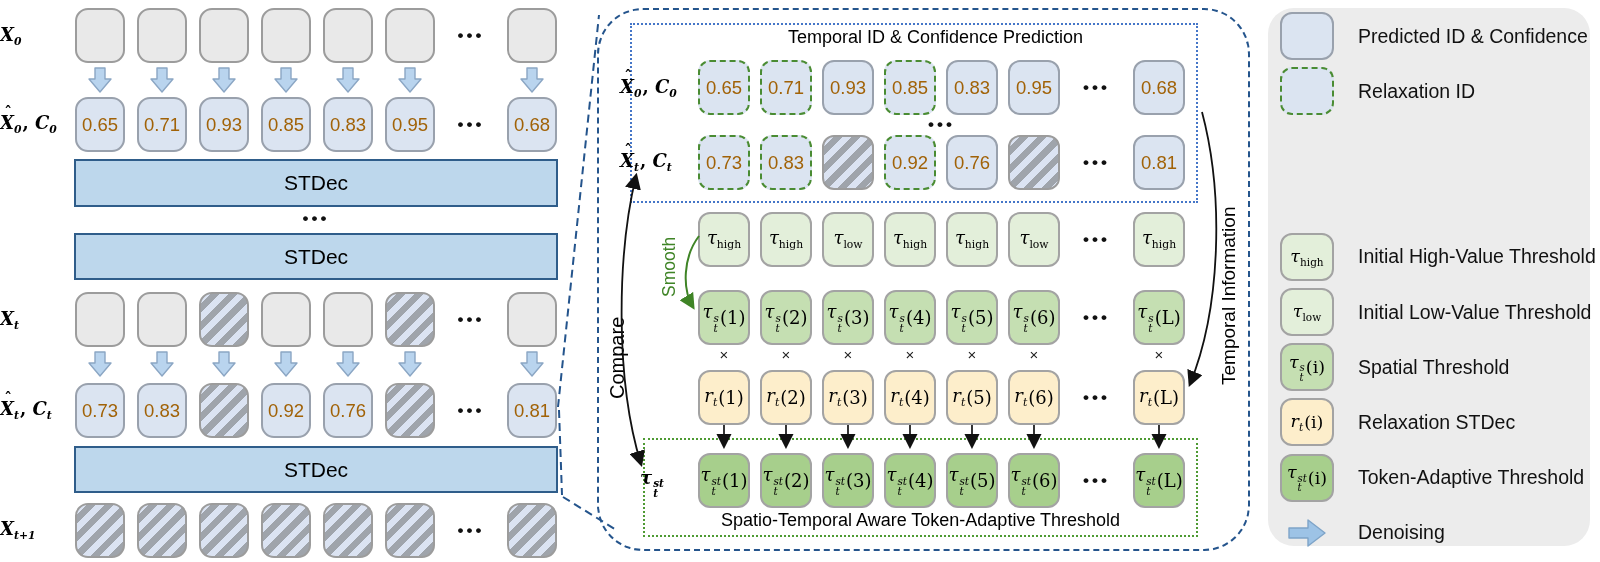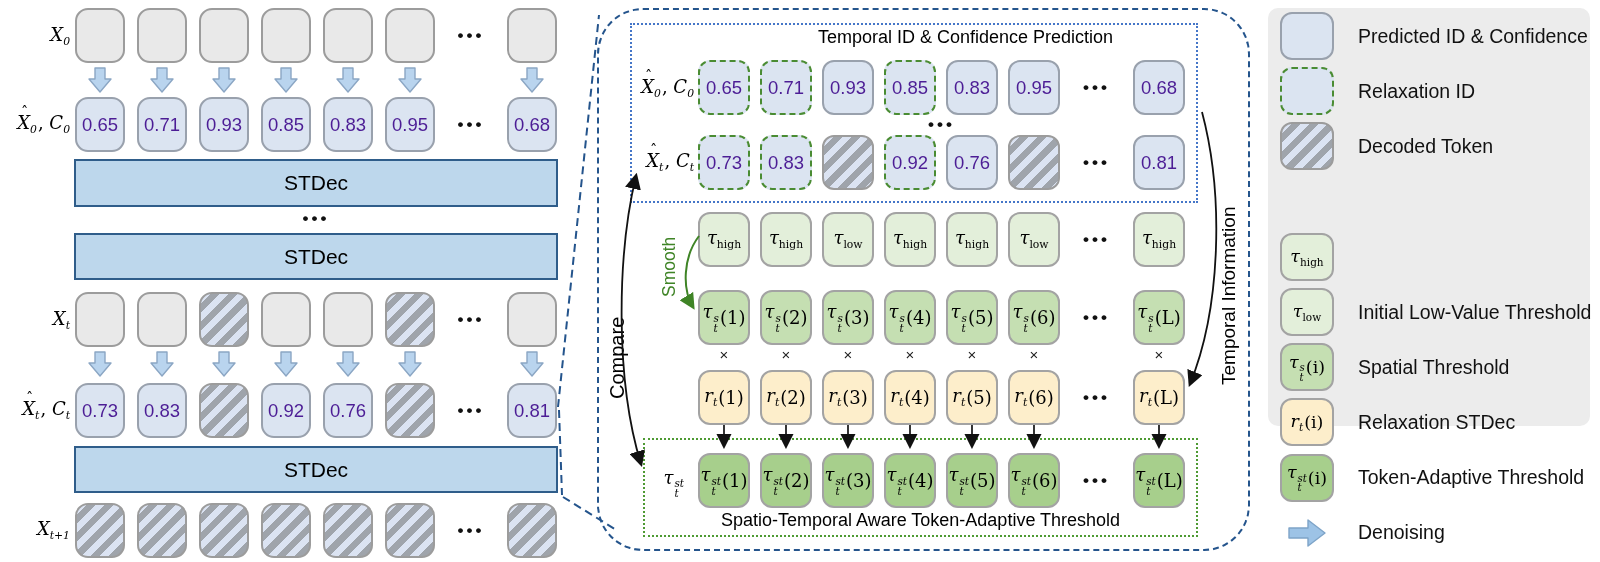--- a/index.html
+++ b/index.html
@@ -26,53 +26,53 @@
   .pred{background:#dbe4f1;border:2px solid #99a1ad;}
   .consistent{background:#dbe4f1;border:2.4px dashed #4a8c33;}
   .decoded{border:2.6px solid #9c9c9c;
            background:repeating-linear-gradient(135deg,#dbe3f2 0 6.5px,#9fa4ab 6.5px 13px);}
   .tauhigh,.taulow{background:#e3efda;border:2px solid #a3a3a3;}
   .taus{background:#c5dfb2;border:2px solid #a3a3a3;}
   .r{background:#fdeecb;border:2px solid #a3a3a3;}
   .taust{background:#a7cf8c;border:2px solid #a3a3a3;}
 
   
-  .pnum{font-family:"Liberation Sans",sans-serif;font-size:18.5px;color:#4c1d95;}
+  .pnum{font-family:"Liberation Sans",sans-serif;font-size:18.5px;color:#a16207;}
   .mseg{font-family:"DejaVu Serif",serif;font-style:italic;font-size:18px;white-space:pre;}
   .marg{font-style:normal;margin-left:1px;}
   .hatwrap{position:relative;display:inline-block;}
   .hatmark{position:absolute;top:-0.48em;left:58%;transform:translateX(-50%);
            font-size:0.8em;font-style:normal;line-height:1;}
   .mstack{display:inline-flex;flex-direction:column;align-items:flex-start;
           font-size:0.58em;line-height:0.95;vertical-align:-0.32em;margin-left:1px;}
   .msub1{font-size:0.6em;vertical-align:-0.38em;}
   .roman{font-style:normal;}
 
   .mlabel{position:absolute;font-family:"DejaVu Serif",serif;font-style:italic;
-          font-size:20px;text-align:right;}
+          font-size:20px;text-align:left;font-weight:bold;}
   .midlabel{font-size:15.5px;}
 
   
   .stdec{position:absolute;left:74px;width:484px;background:#bdd7ec;border:2px solid #2f5d8a;
          box-sizing:border-box;display:flex;align-items:center;justify-content:center;
          font-size:21px;color:#000;}
   .hdots{position:absolute;font-weight:bold;font-size:17px;letter-spacing:3px;color:#111;text-align:center;}
   .outer-callout{position:absolute;left:597px;top:8px;width:653px;height:543px;
                  border:2.2px dashed #24548c;border-radius:46px;box-sizing:border-box;}
   .bluebox{position:absolute;left:630px;top:23px;width:568px;height:180px;
            border:2px dotted #4576c8;box-sizing:border-box;}
   .greenbox{position:absolute;left:643px;top:438px;width:555px;height:99px;
             border:2.2px dotted #4e9a33;box-sizing:border-box;}
   .panel-title{position:absolute;font-size:18px;text-align:center;color:#000;}
   .vtext{position:absolute;writing-mode:vertical-rl;transform:rotate(180deg);
          display:flex;align-items:center;justify-content:center;text-align:center;color:#000;}
 
   
-  .legend{position:absolute;left:1268px;top:8px;width:322px;height:418px;
-          background:#ececec;border-radius:10px;}
+  .legend{position:absolute;left:1268px;top:8px;width:322px;height:538px;
+          background:#ececec;border-radius:26px;}
   .lg-item{position:absolute;left:12px;display:flex;align-items:center;gap:24px;height:48px;}
   .lg-swatch{width:54px;display:flex;align-items:center;justify-content:center;}
   .lg-swatch .tok{width:54px;height:48px;border-radius:12px;}
   .lg-swatch .mseg{font-size:17.5px;}
   .lg-label{font-size:19.5px;color:#111;white-space:nowrap;}
 
   .overlay{position:absolute;left:0;top:0;pointer-events:none;}
 </style>
 </head>
 <body>
@@ -250,21 +250,21 @@
       <div class="tok decoded"></div>
       <div class="tok decoded"></div>
       <div class="tok decoded"></div>
       <div class="tok decoded"></div>
       <div class="dots-slot">•••</div>
       <div class="tok decoded"></div>
     </div>
 
   <div class="outer-callout"></div>
   <div class="bluebox"></div>
-  <div class="panel-title" style="left:722px;width:487px;top:27px;">Temporal ID &amp; Confidence Prediction</div>
+  <div class="panel-title" style="left:692px;width:487px;top:27px;">Temporal ID &amp; Confidence Prediction</div>
 
   <div class="mlabel midlabel" style="left:620px;top:76px;width:74px;"><span class="mseg"><span class="hatwrap">X<span class="hatmark">ˆ</span></span><span class="msub1">0</span></span><span class="mseg marg">, </span><span class="mseg"><span class="hatwrap">C</span><span class="msub1">0</span></span></div>
   <div class="trow mid-row" style="top:60px;">
       <div class="tok consistent">
         <span class="pnum">0.65</span>
       </div>
       <div class="tok consistent">
         <span class="pnum">0.71</span>
       </div>
       <div class="tok pred">
@@ -451,32 +451,27 @@
           <div class="tok pred"></div>
         </div>
         <span class="lg-label">Predicted ID &amp; Confidence</span>
       </div>
       <div class="lg-item" style="top: 59.2px;">
         <div class="lg-swatch">
           <div class="tok consistent"></div>
         </div>
         <span class="lg-label">Relaxation ID</span>
       </div>
-      <div class="lg-item" style="top: 114.4px;">
-        <div class="lg-swatch">
-          <div class="tok decoded"></div>
-        </div>
-        <span class="lg-label">Decoded Token</span>
-      </div>
       <div class="lg-item" style="top: 224.8px;">
         <div class="lg-swatch">
           <div class="tok tauhigh">
             <span class="mseg"><span class="hatwrap">τ</span><span class="msub1 roman">high</span></span>
           </div>
         </div>
+        <span class="lg-label">Initial High-Value Threshold</span>
       </div>
       <div class="lg-item" style="top: 280px;">
         <div class="lg-swatch">
           <div class="tok taulow">
             <span class="mseg"><span class="hatwrap">τ</span><span class="msub1 roman">low</span></span>
           </div>
         </div>
         <span class="lg-label">Initial Low-Value Threshold</span>
       </div>
       <div class="lg-item" style="top: 335.2px;">

